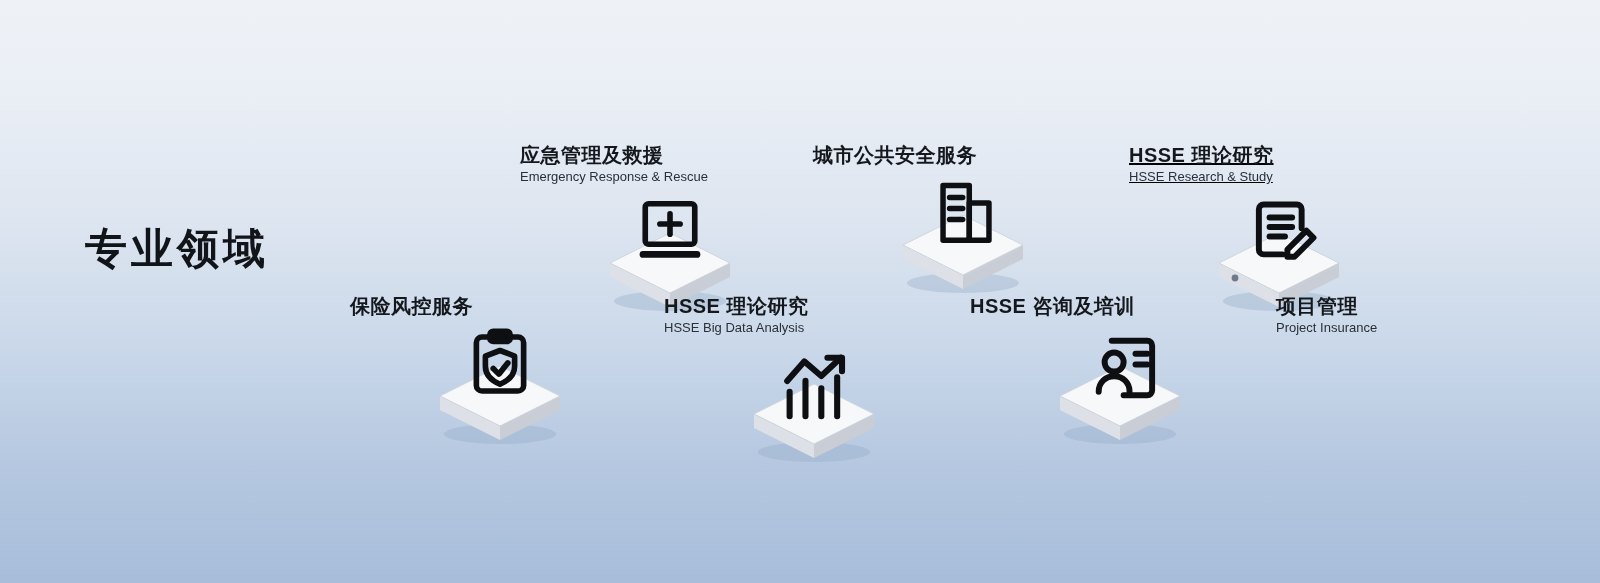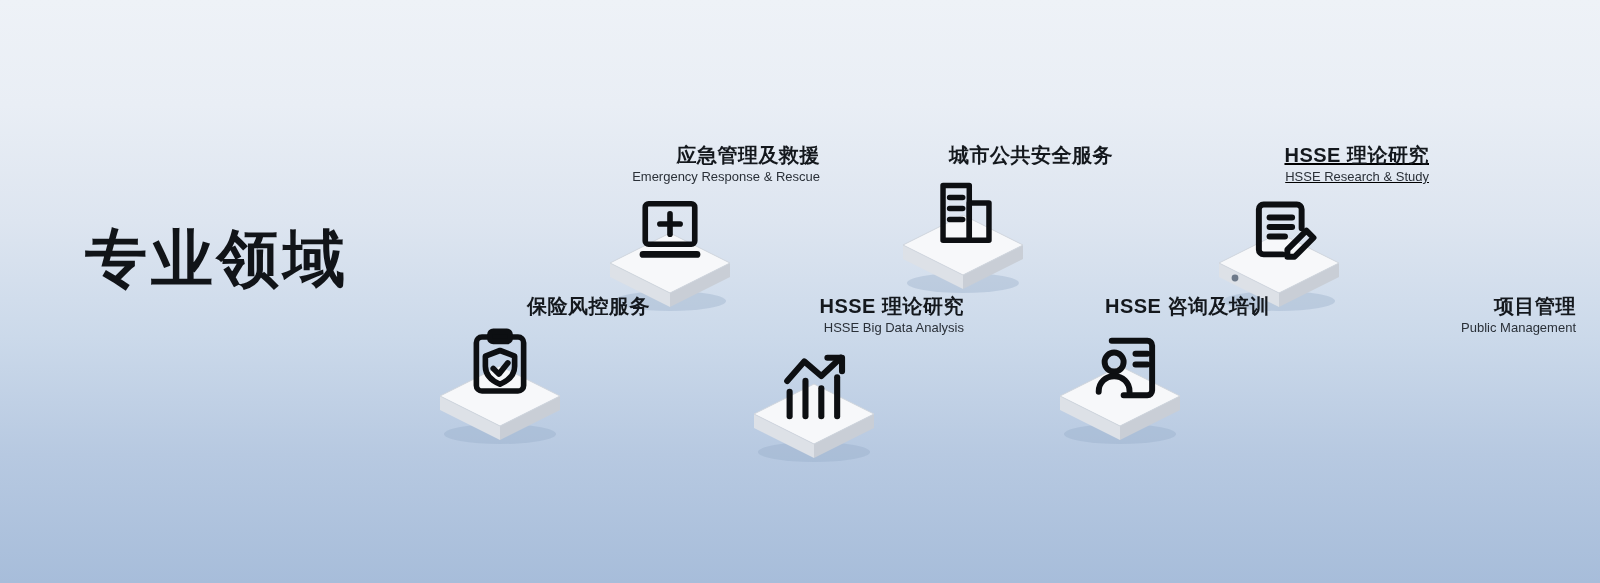--- a/index.html
+++ b/index.html
@@ -24,33 +24,33 @@
     position: relative;
     width: 1600px;
     height: 583px;
   }
 
   
   .section-title {
     position: absolute;
     left: 85px;
     top: 228px;
-    font-size: 62px;
+    font-size: 42px;
     font-weight: 700;
     letter-spacing: 4px;
     color: #111418;
     line-height: 1;
     white-space: nowrap;
   }
 
   
   .item {
     position: absolute;
     width: 300px;
-    text-align: right;
+    text-align: left;
   }
   .item .label-cn {
     font-size: 20px;
     font-weight: 700;
     color: #14181d;
     line-height: 1.15;
     white-space: nowrap;
     letter-spacing: 0.5px;
   }
   .item .label-en {
@@ -247,16 +247,16 @@
           <line x1="40" y1="29" x2="50" y2="29"></line>
           <circle cx="22" cy="27" r="8"></circle>
           <path d="M9 52 c0-8 6-13 13-13 s13 5 13 13"></path>
         </svg>
       </div>
     </div>
   </div>
 
   <div class="item" style="left:1276px; top:295px;">
     <div class="label-cn">项目管理</div>
-    <div class="label-en">Public Management</div>
+    <div class="label-en">Project Insurance</div>
   </div>
 
 </div>
 
 </body></html>

